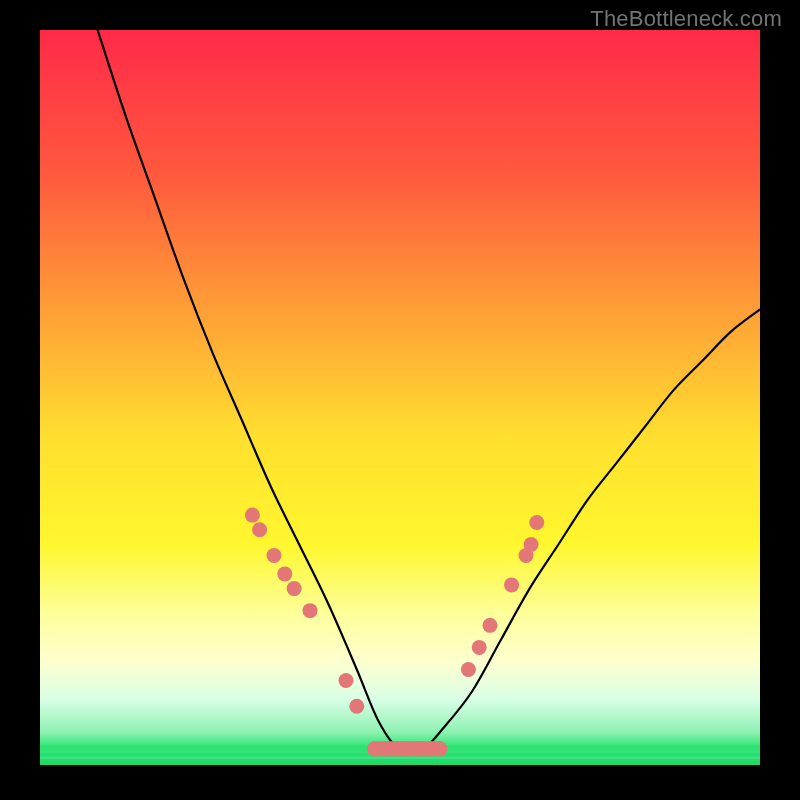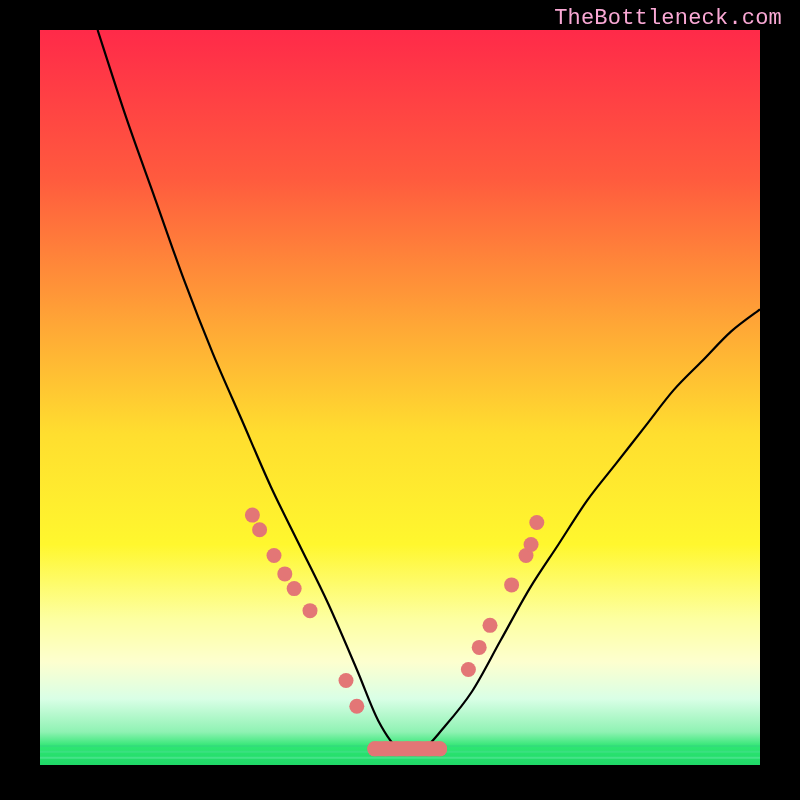--- a/index.html
+++ b/index.html
@@ -25,23 +25,22 @@
     top: 30px;
     width: 720px;
     height: 735px;
   }
   .watermark {
     position: absolute;
     top: 6px;
     right: 18px;
     font-size: 22px;
     font-weight: 500;
-    color: #f9a8d4;
+    color: #737373;
     letter-spacing: 0.2px;
-    font-family: Liberation Mono, monospace;
   }
   svg {
     display: block;
   }
 </style>
 </head>
 <body>
 
 <div class="frame">
   <div class="watermark">TheBottleneck.com</div>

